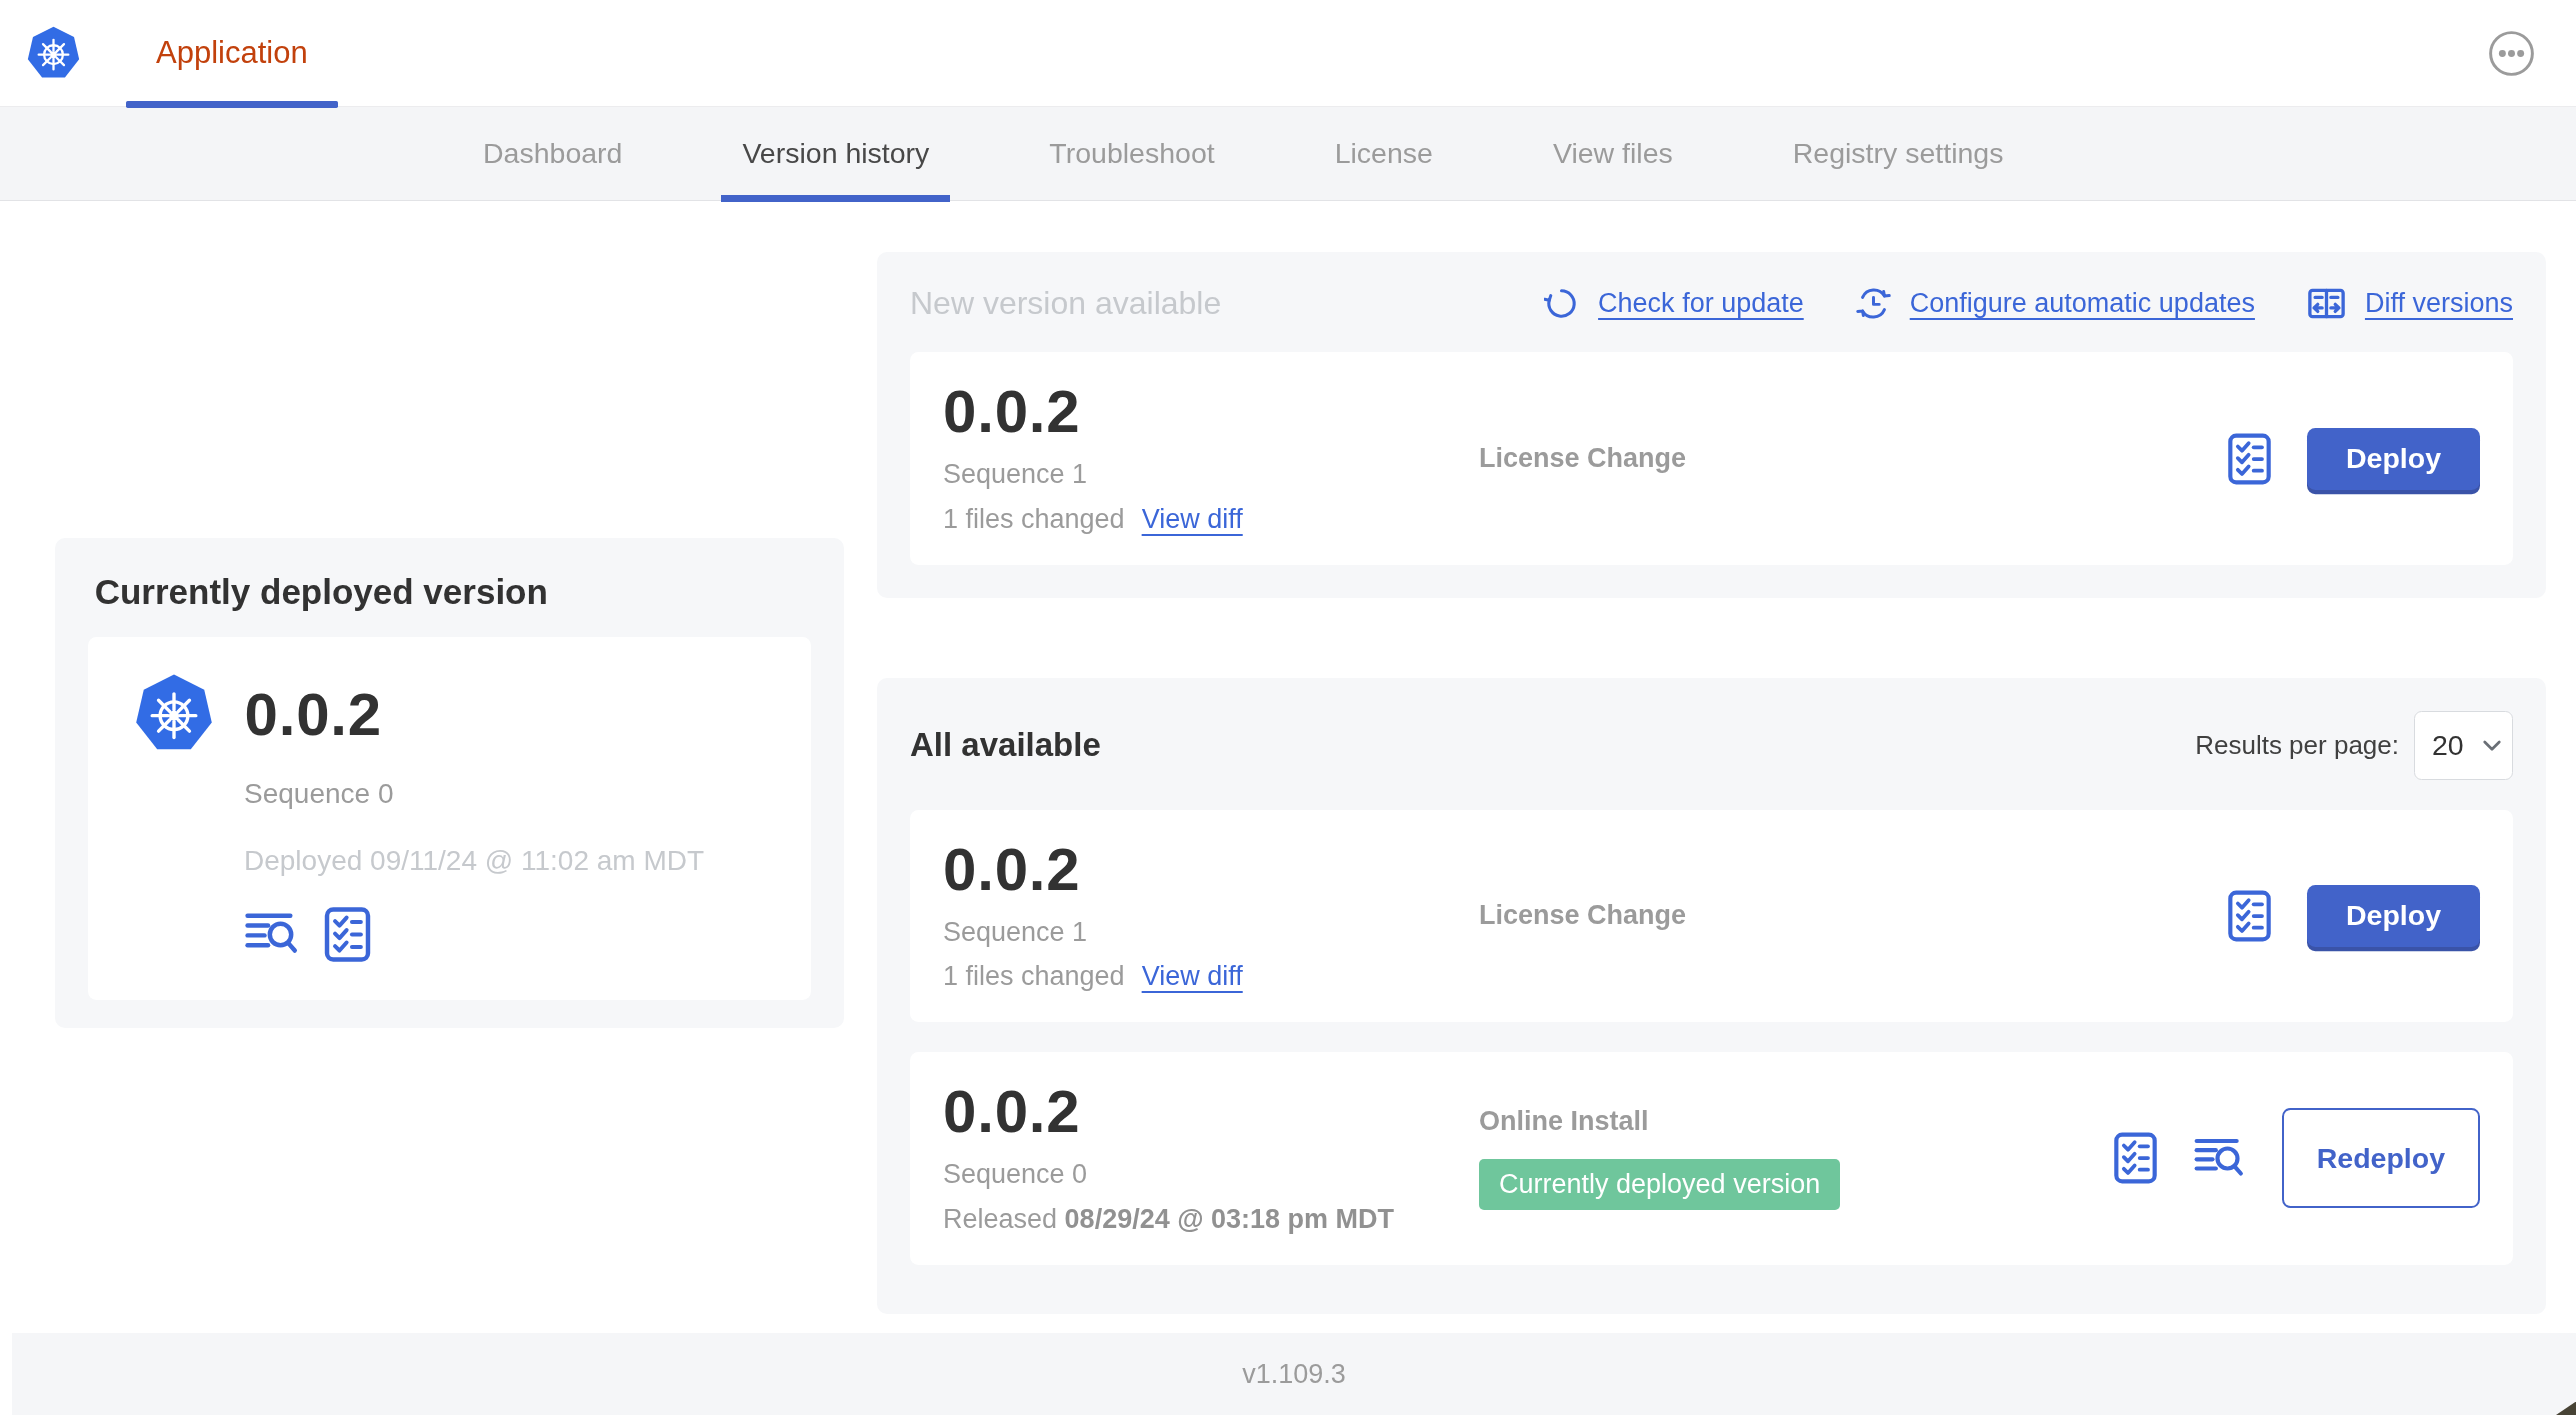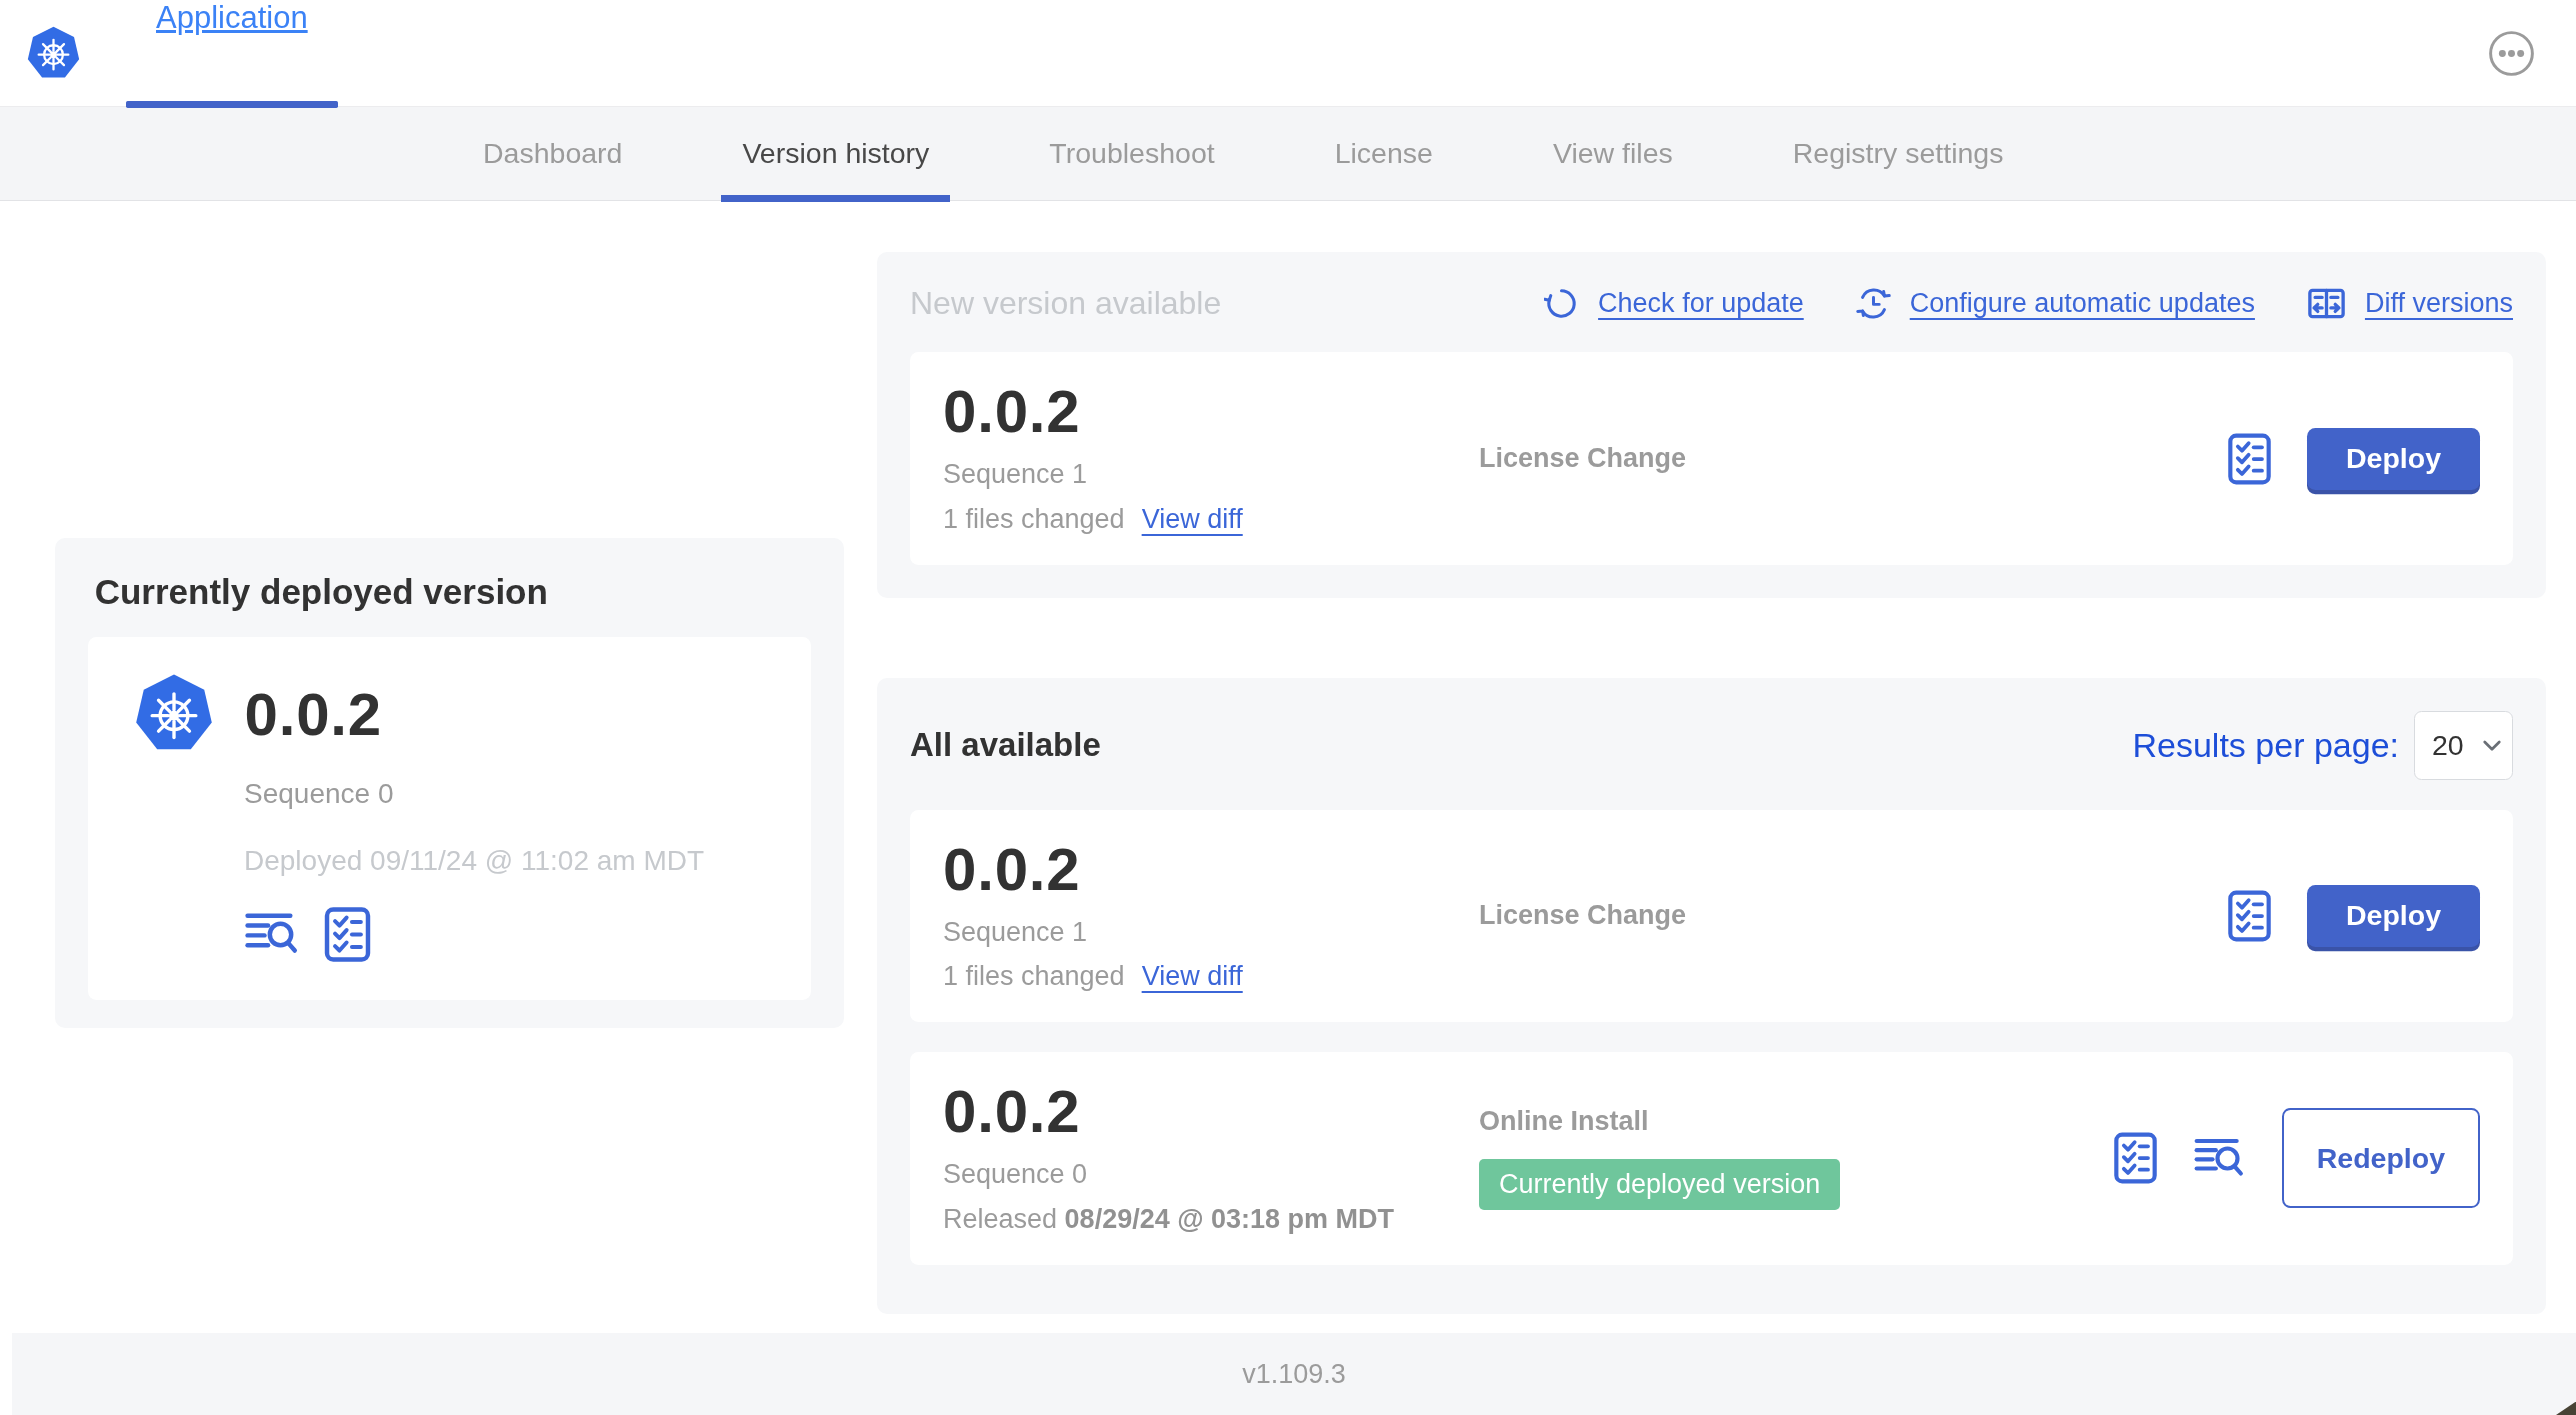--- a/index.html
+++ b/index.html
@@ -12,22 +12,22 @@
     position:relative;
   }
 
   
   .header {
     height:107px; background:#ffffff; display:flex; align-items:center;
     padding-left:25px; position:relative; border-bottom:1.7px solid #ececee;
   }
   .logo-sm { width:57px; height:57px; flex:0 0 auto; }
   .app-tab {
-    height:100%; display:flex; align-items:flex-start; margin-left:44px;
-    padding:0 30px; position:relative; font-size:31px; color:#3b82f6; cursor:pointer;text-decoration:underline;
+    height:100%; display:flex; align-items:center; margin-left:44px;
+    padding:0 30px; position:relative; font-size:31px; color:#c2410c; cursor:pointer;
   }
   .app-tab::after {
     content:""; position:absolute; left:0; right:0; bottom:-1.7px; height:6.7px;
     background:#4263c9; border-radius:1.7px;
   }
   .header-spacer { flex:1; }
   .more-btn {
     background:none; border:none; padding:0; margin-right:40px; cursor:pointer;
     width:49px; height:49px; display:flex; align-items:center; justify-content:center;
   }
@@ -105,21 +105,21 @@
   .btn-outline {
     background:#ffffff; color:#4263c9; font-size:28.5px; font-weight:700;
     border:2.5px solid #4263c9; border-radius:8.4px; padding:0 33px; height:100px;
     cursor:pointer; font-family:inherit;
   }
 
   
   .all-versions { margin-top:80px; padding:33px 33px 49px; }
   .av-title { font-size:33px; font-weight:700; color:#323232; margin:0; }
   .rpp { margin-left:auto; display:flex; align-items:center; gap:15px; }
-  .rpp-label { font-size:34px; color:#1d4ed8; }
+  .rpp-label { font-size:26px; color:#404040; }
   .select-box {
     width:99px; height:69px; background:#ffffff; border:1.7px solid #d8dbdf;
     border-radius:7.5px; display:flex; align-items:center; justify-content:space-between;
     padding:0 10px 0 17px; font-size:28.5px; color:#323232; cursor:pointer;
   }
 
   
   .footer {
     position:absolute; left:12px; right:0; bottom:0; height:82px; background:#f5f6f8;
     display:flex; align-items:center; justify-content:center;

